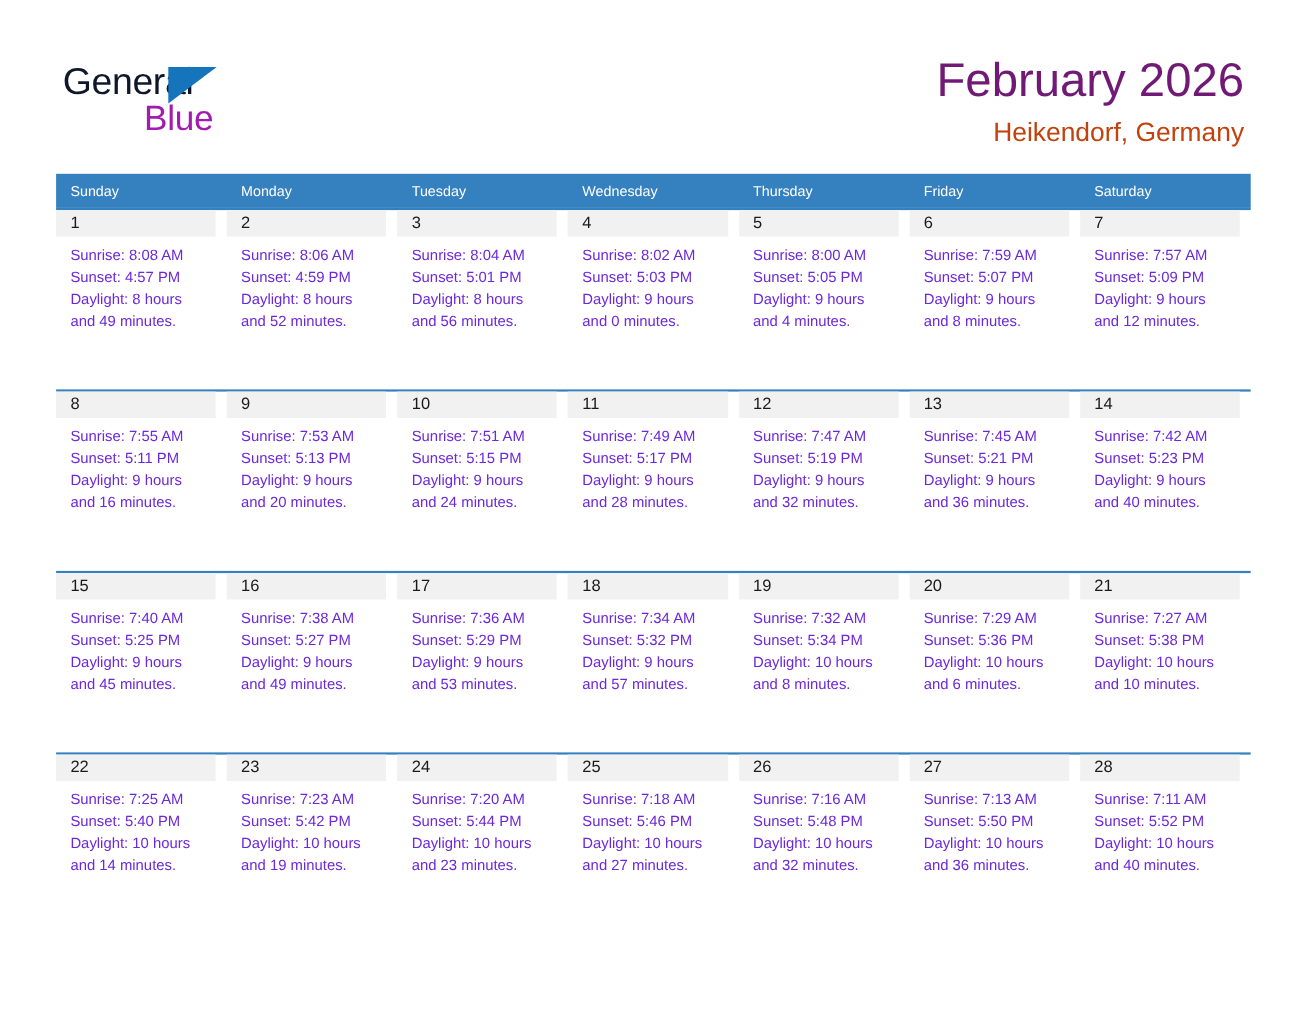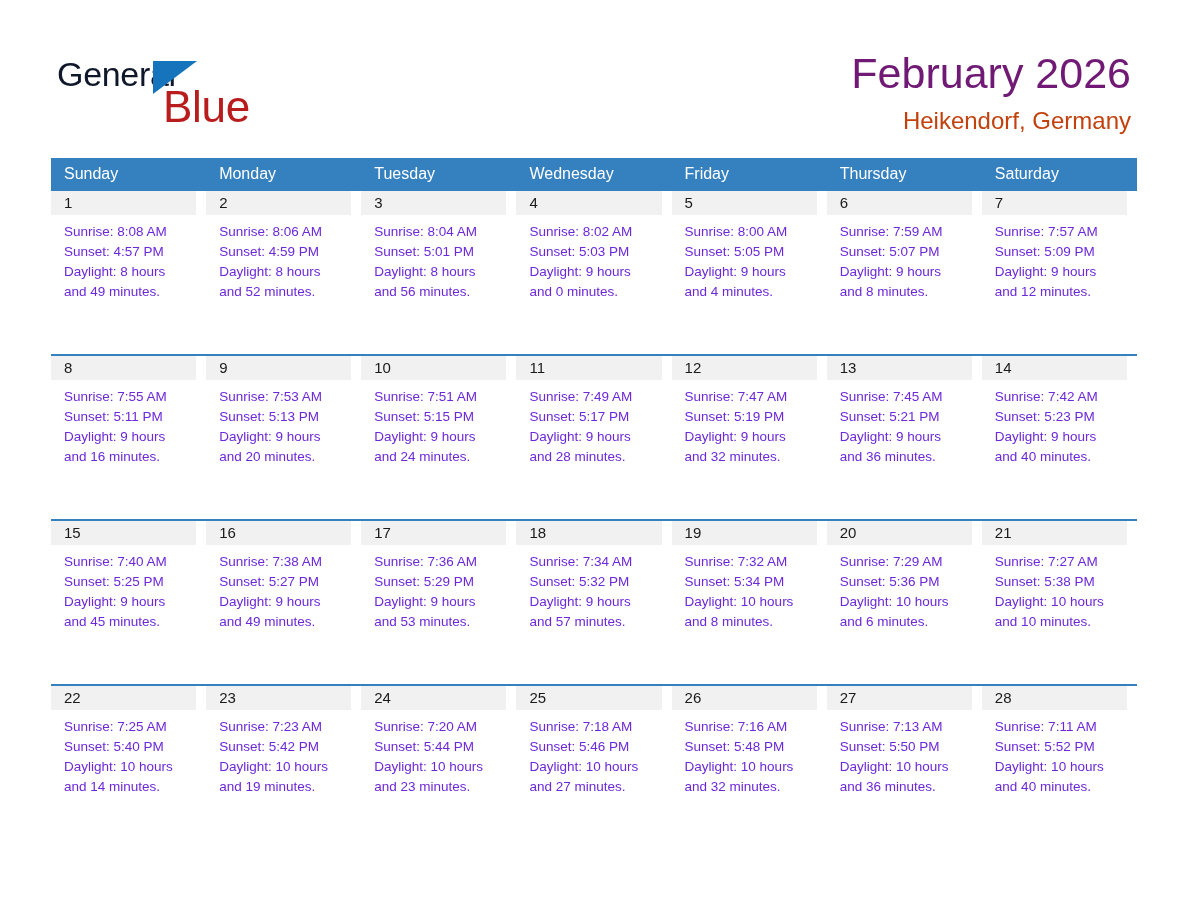--- a/index.html
+++ b/index.html
@@ -54,26 +54,25 @@
     top: 7px;
     width: 0;
     height: 0;
     border-left: 44px solid #1574bb;
     border-bottom: 33px solid transparent;
   }
   .logo-row2 {
     position: absolute;
     left: 74px;
     top: 33px;
-    font-size: 44px;
+    font-size: 32px;
     letter-spacing: -0.3px;
-    color: #b91c1c;
+    color: #a21caf;
     line-height: 40px;
     white-space: nowrap;
-    margin-left: 32px;
   }
 
   .title-block {
     position: absolute;
     right: 57px;
     top: 47px;
     text-align: right;
   }
   .cal-title {
     font-size: 43px;
@@ -101,21 +100,21 @@
 
   .weekdays {
     display: flex;
     width: 100%;
     background: #3580bf;
     height: 31px;
   }
   .weekday {
     flex: 1 1 0;
     color: #ffffff;
-    font-size: 16px;
+    font-size: 13px;
     line-height: 31px;
     padding-left: 13px;
     box-sizing: border-box;
     white-space: nowrap;
   }
 
   .week {
     display: flex;
     width: 100%;
     height: 165px;
@@ -174,22 +173,22 @@
 
   </div>
 
   <div class="calendar">
 
     <div class="weekdays">
       <div class="weekday">Sunday</div>
       <div class="weekday">Monday</div>
       <div class="weekday">Tuesday</div>
       <div class="weekday">Wednesday</div>
+      <div class="weekday">Thursday</div>
       <div class="weekday">Friday</div>
-      <div class="weekday">Thursday</div>
       <div class="weekday">Saturday</div>
     </div>
 
     <div class="week">
       <div class="day">
         <div class="day-number">1</div>
         <div class="day-info">
           <div>Sunrise: 8:08 AM</div>
           <div>Sunset: 4:57 PM</div>
           <div>Daylight: 8 hours</div>

